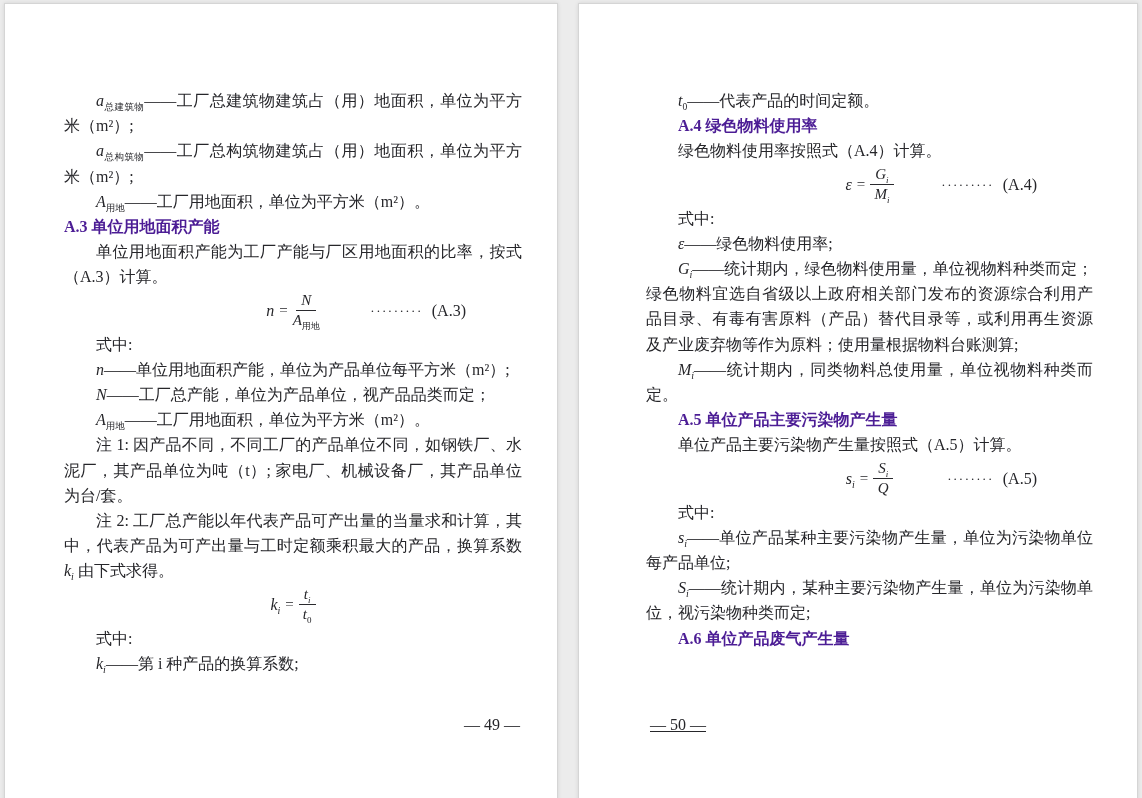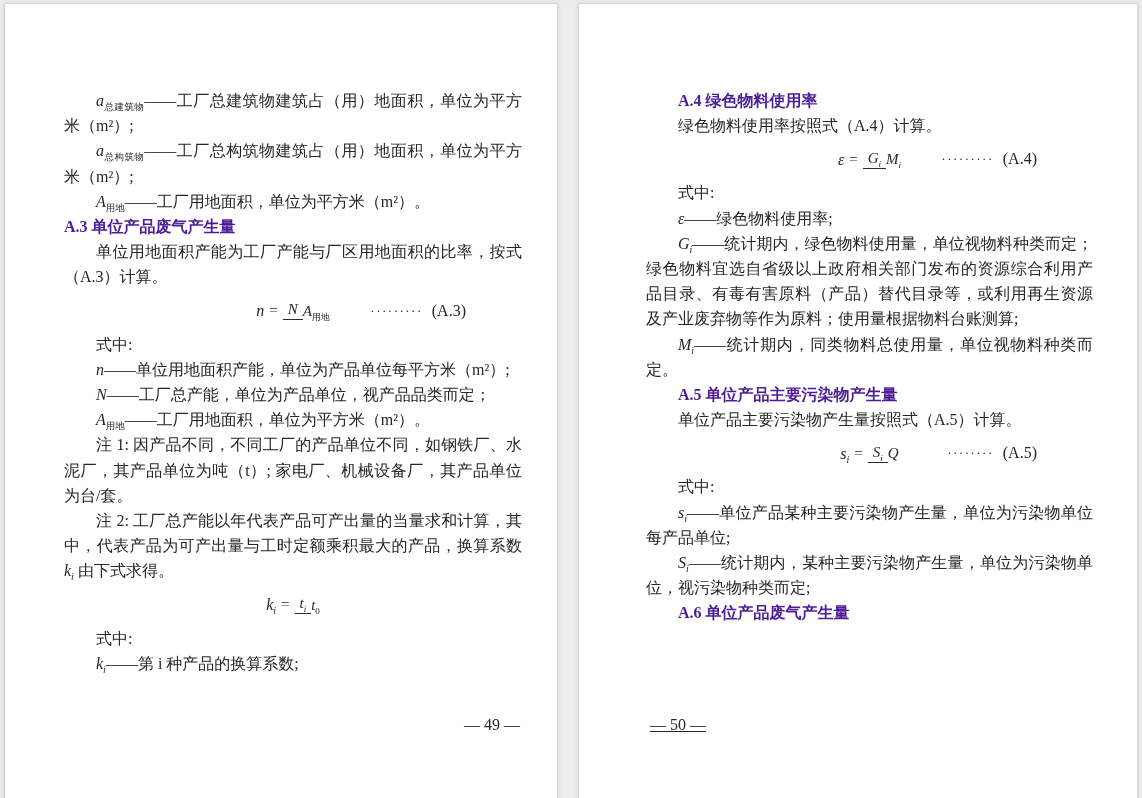--- a/index.html
+++ b/index.html
@@ -29,21 +29,21 @@
   .var{font-style:italic;font-family:"Liberation Serif","DejaVu Serif",serif;}
   sub{font-size:9.5px;line-height:0;}
   sub.var{font-style:italic;font-size:10px;}
   
   .formula{
     position:relative;height:42px;display:flex;align-items:center;
     justify-content:center;text-indent:0;overflow:visible;
   }
   .f-main{display:inline-flex;align-items:center;font-size:16px;}
   .f-eq{margin:0 5px;font-size:15px;}
-  .frac{display:inline-flex;align-items:center;vertical-align:middle;}
+  .frac{display:inline-flex;flex-direction:column;align-items:center;vertical-align:middle;}
   .f-num{display:block;border-bottom:1px solid #2a2a2e;padding:0 5px 1px;line-height:17px;font-size:15px;text-align:center;}
   .f-den{display:block;padding-top:1px;line-height:17px;font-size:15px;text-align:center;}
   .frac sub{font-size:9px;}
   .f-tail{position:absolute;right:56px;top:50%;transform:translateY(-50%);white-space:nowrap;}
   .f-dots{font-size:13px;letter-spacing:1.5px;vertical-align:1px;color:#2a2a2e;}
   .f-label{font-size:16px;margin-left:9px;}
   
   .pagenum{position:absolute;top:712px;font-size:16px;color:#26262a;}
   .pagenum-outer-left{right:37px;}
   .pagenum-outer-right{left:71px;text-decoration:underline;}
@@ -51,21 +51,21 @@
 </head>
 <body>
 
 <div class="stage">
 
   <div class="page page-left">
     <div class="content">
         <div class="para"><i class="var">a</i><sub>总建筑物</sub>——工厂总建筑物建筑占（用）地面积，单位为平方米（m²）;</div>
         <div class="para"><i class="var">a</i><sub>总构筑物</sub>——工厂总构筑物建筑占（用）地面积，单位为平方米（m²）;</div>
         <div class="para"><i class="var">A</i><sub>用地</sub>——工厂用地面积，单位为平方米（m²）。</div>
-        <div class="heading">A.3 单位产品废气产生量</div>
+        <div class="heading">A.3 单位用地面积产能</div>
         <div class="para">单位用地面积产能为工厂产能与厂区用地面积的比率，按式（A.3）计算。</div>
         <div class="formula">
           <span class="f-main">
             <span class="f-lhs"><i class="var">n</i></span>
             <span class="f-eq">=</span>
             <span class="frac">
               <span class="f-num"><i class="var">N</i></span>
               <span class="f-den"><i class="var">A</i><sub>用地</sub></span>
             </span>
           </span>
@@ -90,20 +90,21 @@
         <div class="para">式中:</div>
         <div class="para"><i class="var">k</i><sub class="var">i</sub>——第 i 种产品的换算系数;</div>
       </div>
     <div class="pagenum pagenum-outer-left">
       <span>— 49 —</span>
     </div>
   </div>
 
   <div class="page page-right">
     <div class="content">
+        <div class="para"><i class="var">t</i><sub>0</sub>——代表产品的时间定额。</div>
         <div class="heading indent">A.4 绿色物料使用率</div>
         <div class="para">绿色物料使用率按照式（A.4）计算。</div>
         <div class="formula">
           <span class="f-main">
             <span class="f-lhs"><i class="var">ε</i></span>
             <span class="f-eq">=</span>
             <span class="frac">
               <span class="f-num"><i class="var">G</i><sub class="var">i</sub></span>
               <span class="f-den"><i class="var">M</i><sub class="var">i</sub></span>
             </span>

